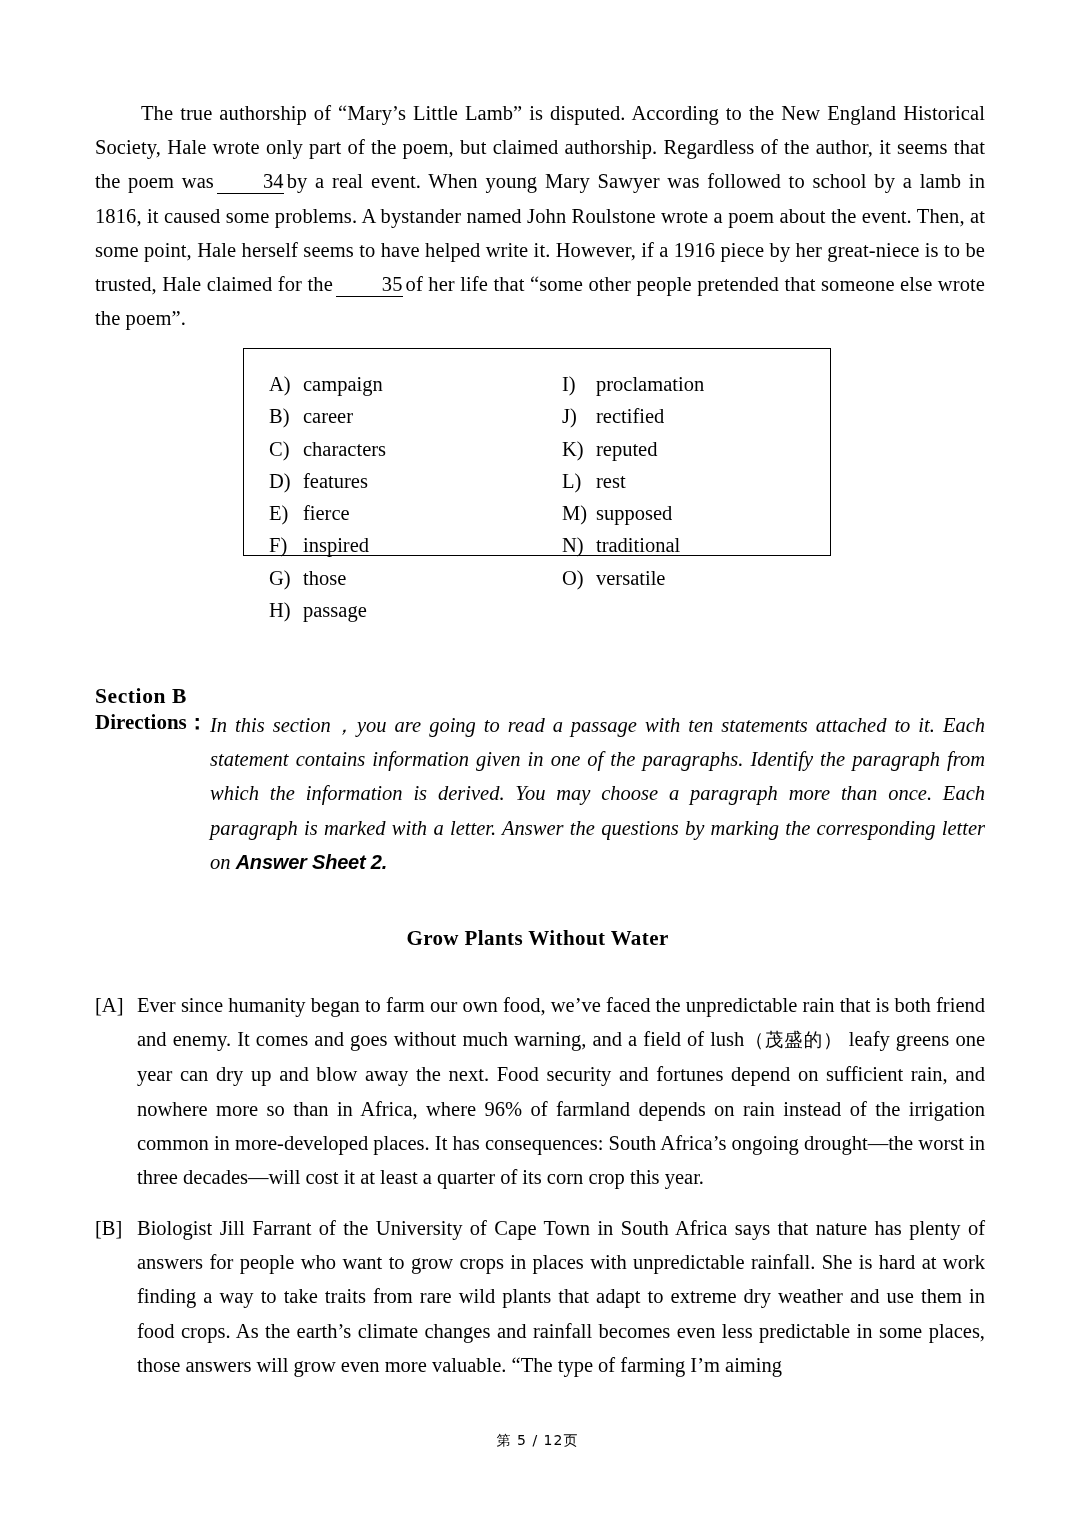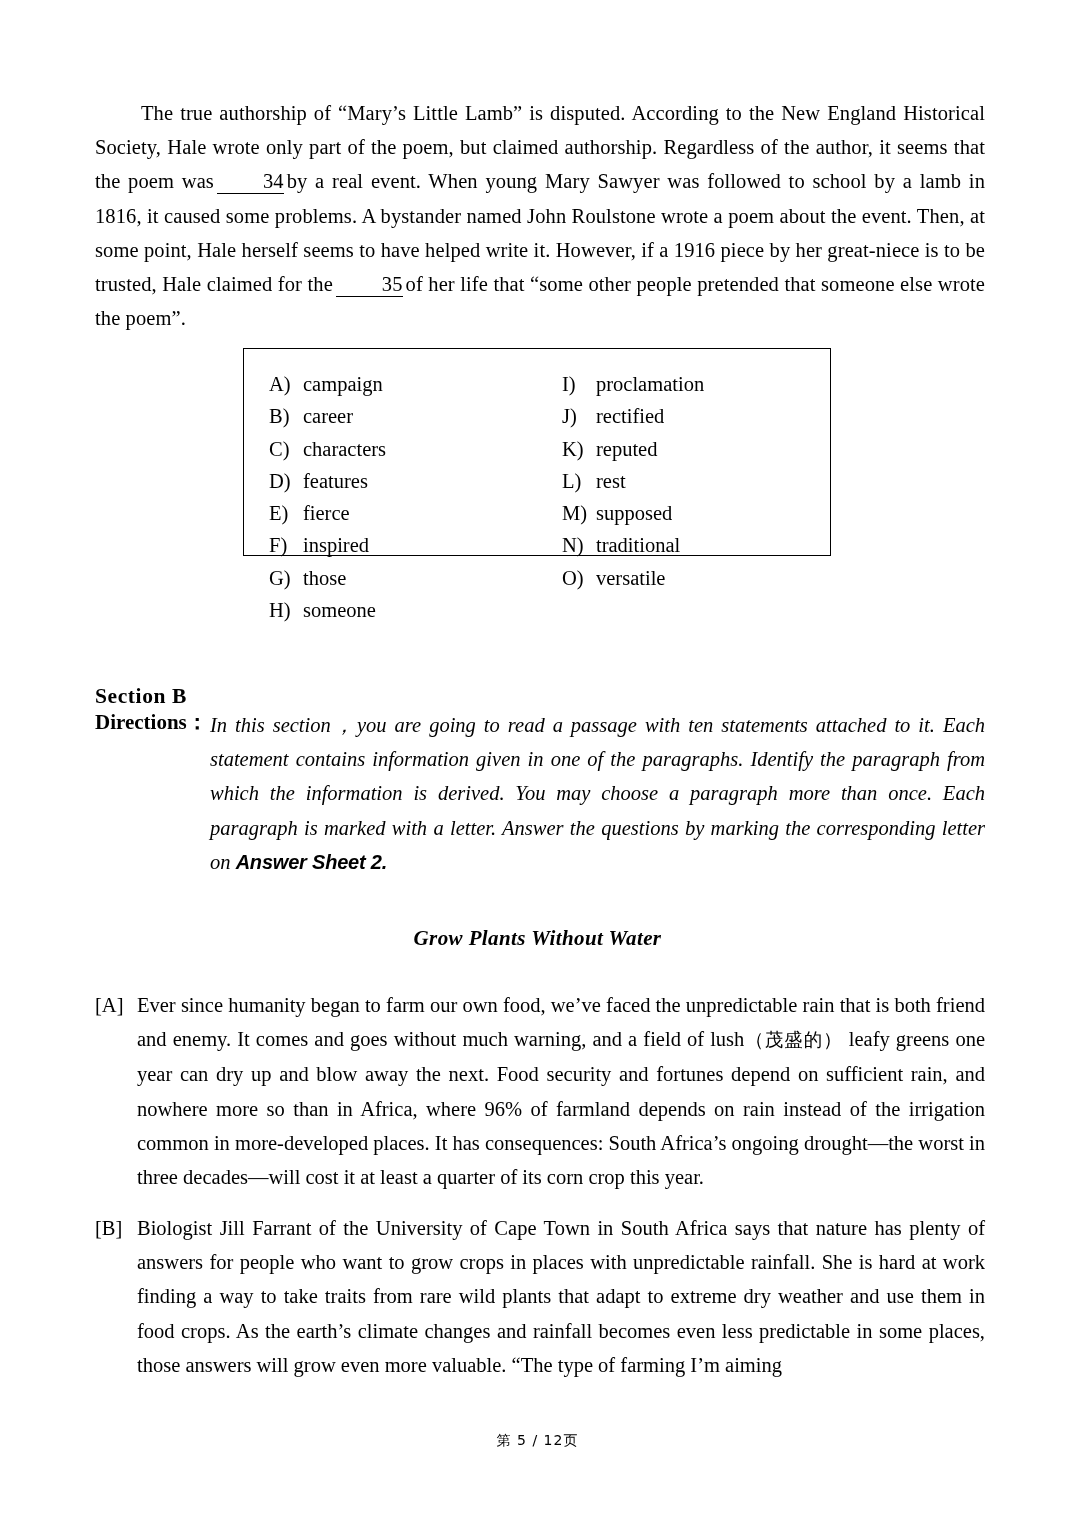--- a/index.html
+++ b/index.html
@@ -128,21 +128,20 @@
   
   #passage-title {
     position: absolute;
     left: 0;
     top: 926px;
     width: 1075px;
     text-align: center;
     font-size: 21px;
     font-weight: bold;
     letter-spacing: 0.4px;
-    font-style: italic;
   }
 
   
   .passage-para {
     position: absolute;
     left: 95px;
     width: 890px;
     padding-left: 42px;
     box-sizing: border-box;
     text-align: justify;
@@ -187,21 +186,21 @@
     <div class="options-cols">
 
       <div class="opt-col" id="options-col-left">
         <div class="opt-item"><span class="opt-letter">A)</span><span>campaign</span></div>
         <div class="opt-item"><span class="opt-letter">B)</span><span>career</span></div>
         <div class="opt-item"><span class="opt-letter">C)</span><span>characters</span></div>
         <div class="opt-item"><span class="opt-letter">D)</span><span>features</span></div>
         <div class="opt-item"><span class="opt-letter">E)</span><span>fierce</span></div>
         <div class="opt-item"><span class="opt-letter">F)</span><span>inspired</span></div>
         <div class="opt-item"><span class="opt-letter">G)</span><span>those</span></div>
-        <div class="opt-item"><span class="opt-letter">H)</span><span>someone</span></div>
+        <div class="opt-item"><span class="opt-letter">H)</span><span>passage</span></div>
       </div>
 
       <div class="opt-col" id="options-col-right">
         <div class="opt-item"><span class="opt-letter">I)</span><span>proclamation</span></div>
         <div class="opt-item"><span class="opt-letter">J)</span><span>rectified</span></div>
         <div class="opt-item"><span class="opt-letter">K)</span><span>reputed</span></div>
         <div class="opt-item"><span class="opt-letter">L)</span><span>rest</span></div>
         <div class="opt-item"><span class="opt-letter">M)</span><span>supposed</span></div>
         <div class="opt-item"><span class="opt-letter">N)</span><span>traditional</span></div>
         <div class="opt-item"><span class="opt-letter">O)</span><span>versatile</span></div>

